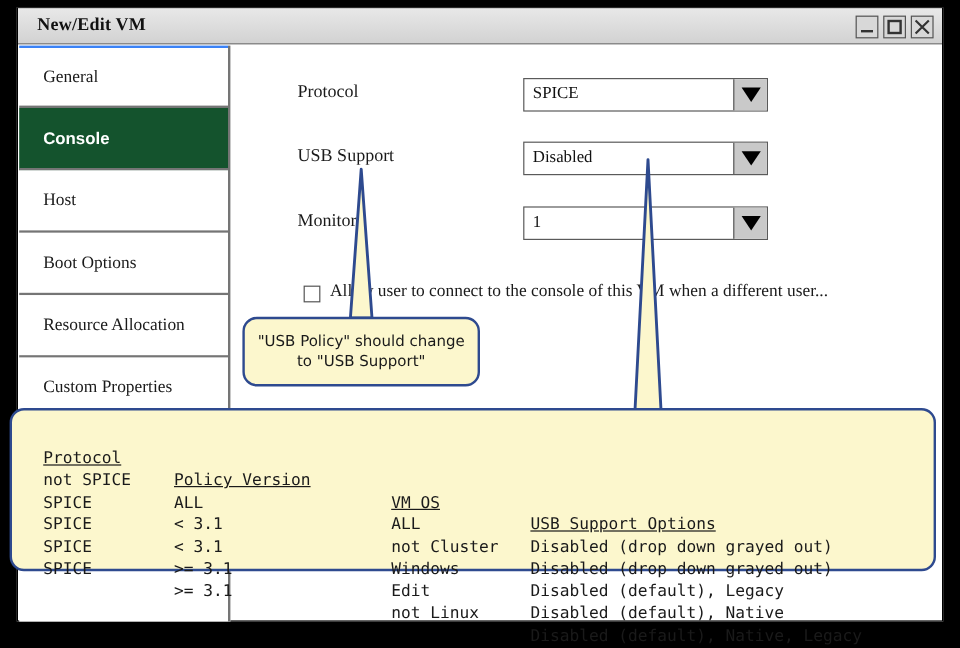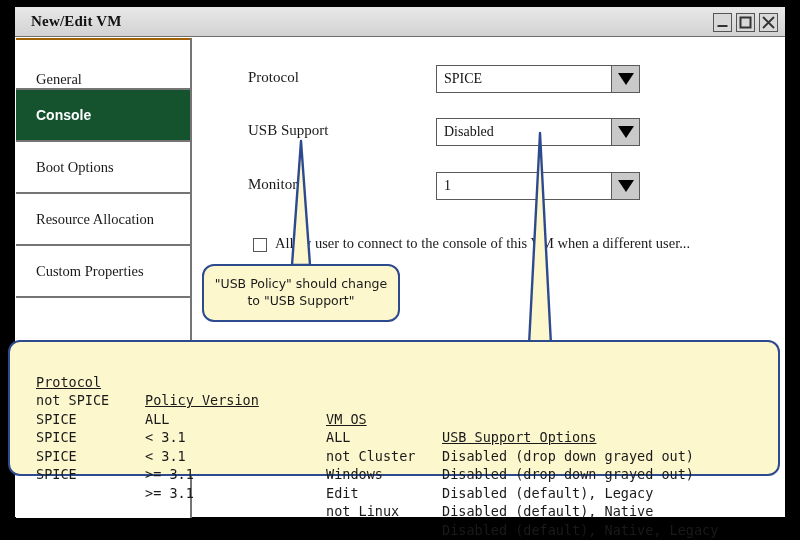--- a/index.html
+++ b/index.html
@@ -80,21 +80,21 @@
     box-sizing: border-box;
     background: #ffffff;
     display: flex;
     align-items: center;
     padding-left: 20px;
     font-family: "Liberation Serif", serif;
     font-size: 14.5px;
     color: #1a1a1a;
     white-space: nowrap;
   }
-  .nav-item.first { border-top: 2px solid #a16207; align-items: flex-end; }
+  .nav-item.first { border-top: 2px solid #3b82f6; }
   .nav-item.active {
     background: #14532d;
     color: #ffffff;
     font-weight: bold;
     font-family: Liberation Sans, sans-serif;
     font-size: 14px;
   }
 
   
   #form {
@@ -266,20 +266,23 @@
   </div>
 
   <div id="sidebar">
     <div class="nav-item first">
       <span>General</span>
     </div>
     <div class="nav-item active">
       <span>Console</span>
     </div>
     <div class="nav-item">
+      <span>Host</span>
+    </div>
+    <div class="nav-item">
       <span>Boot Options</span>
     </div>
     <div class="nav-item">
       <span>Resource Allocation</span>
     </div>
     <div class="nav-item">
       <span>Custom Properties</span>
     </div>
   </div>
 

